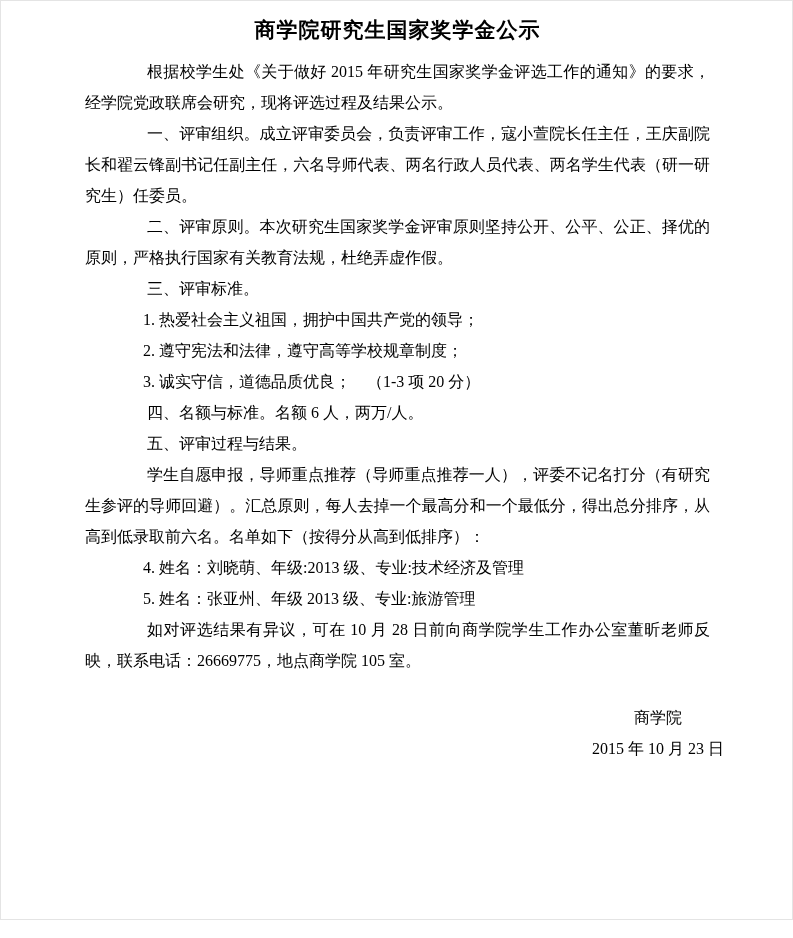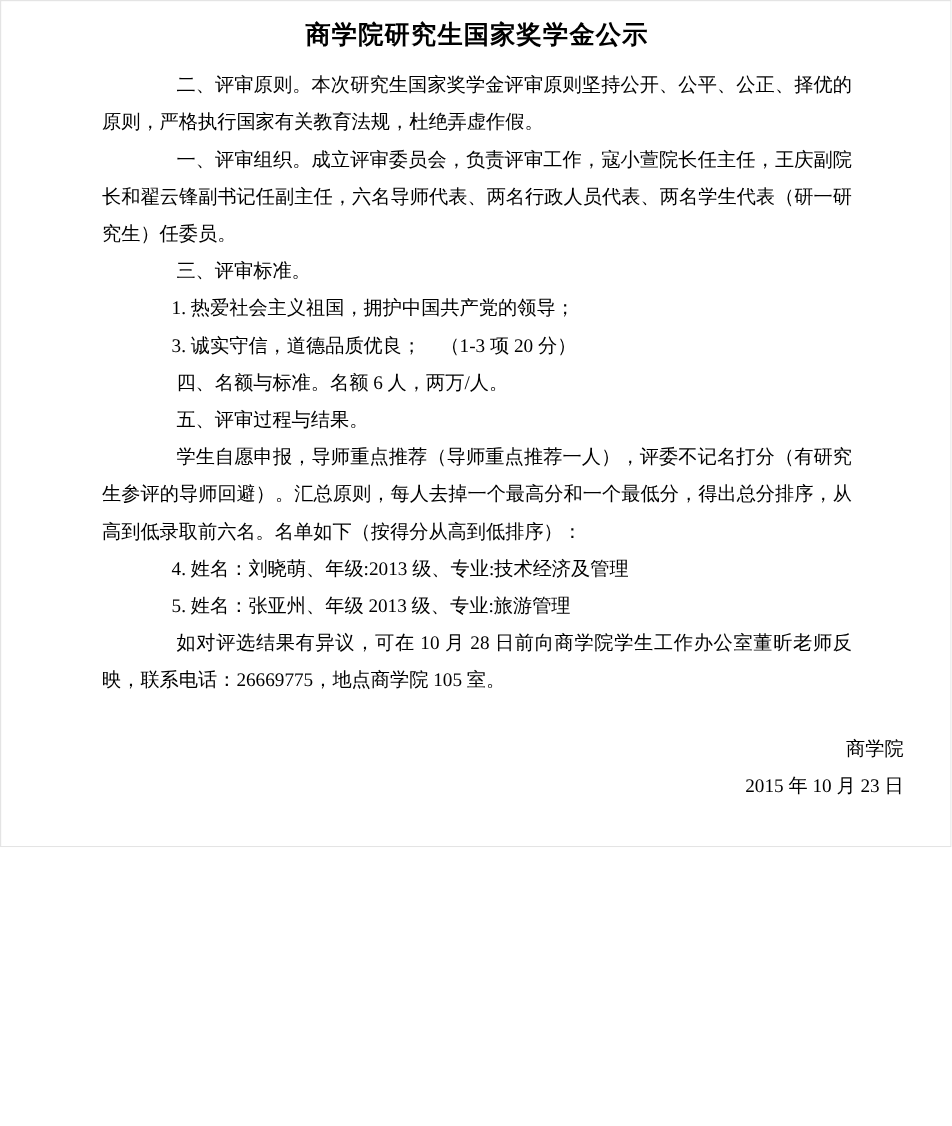--- a/index.html
+++ b/index.html
@@ -3,21 +3,21 @@
 <meta charset="utf-8">
 <style>
   html, body {
     margin: 0;
     padding: 0;
     background: #ffffff;
   }
   .page {
     position: relative;
     width: 793px;
-    height: 706px;
+    height: 920px;
     box-sizing: border-box;
     background: #ffffff;
     border: 1px solid #e4e4e4;
     padding: 13px 82px 0 84px;
     font-family: "Liberation Serif", "DejaVu Serif", serif;
     font-size: 16px;
     line-height: 31px;
     color: #000000;
     overflow: hidden;
   }
@@ -39,41 +39,43 @@
     margin: 0 0 0 58px;
     white-space: nowrap;
   }
   .item.wide {
     margin-left: 52px;
   }
   .signature {
     margin-top: 26px;
     margin-left: 478px;
     width: 190px;
-    text-align: right;
+    text-align: center;
   }
   .signature div {
     line-height: 31px;
   }
 </style>
 </head>
 <body>
 
 <div class="page">
 
   <div class="doc-title">商学院研究生国家奖学金公示</div>
 
+  <p class="para">根据校学生处《关于做好 2015 年研究生国家奖学金评选工作的通知》的要求，经学院党政联席会研究，现将评选过程及结果公示。</p>
+
+  <p class="para">一、评审组织。成立评审委员会，负责评审工作，寇小萱院长任主任，王庆副院长和翟云锋副书记任副主任，六名导师代表、两名行政人员代表、两名学生代表（研一研究生）任委员。</p>
 
   <p class="para">二、评审原则。本次研究生国家奖学金评审原则坚持公开、公平、公正、择优的原则，严格执行国家有关教育法规，杜绝弄虚作假。</p>
-
-  <p class="para">一、评审组织。成立评审委员会，负责评审工作，寇小萱院长任主任，王庆副院长和翟云锋副书记任副主任，六名导师代表、两名行政人员代表、两名学生代表（研一研究生）任委员。</p>
 
   <p class="para">三、评审标准。</p>
 
   <div class="item">1. 热爱社会主义祖国，拥护中国共产党的领导；</div>
+  <div class="item">2. 遵守宪法和法律，遵守高等学校规章制度；</div>
   <div class="item">3. 诚实守信，道德品质优良；　（1-3 项 20 分）</div>
 
   <p class="para">四、名额与标准。名额 6 人，两万/人。</p>
 
   <p class="para">五、评审过程与结果。</p>
 
   <p class="para">学生自愿申报，导师重点推荐（导师重点推荐一人），评委不记名打分（有研究生参评的导师回避）。汇总原则，每人去掉一个最高分和一个最低分，得出总分排序，从高到低录取前六名。名单如下（按得分从高到低排序）：</p>
 
   <div class="item">4. 姓名：刘晓萌、年级:2013 级、专业:技术经济及管理</div>
   <div class="item">5. 姓名：张亚州、年级 2013 级、专业:旅游管理</div>

